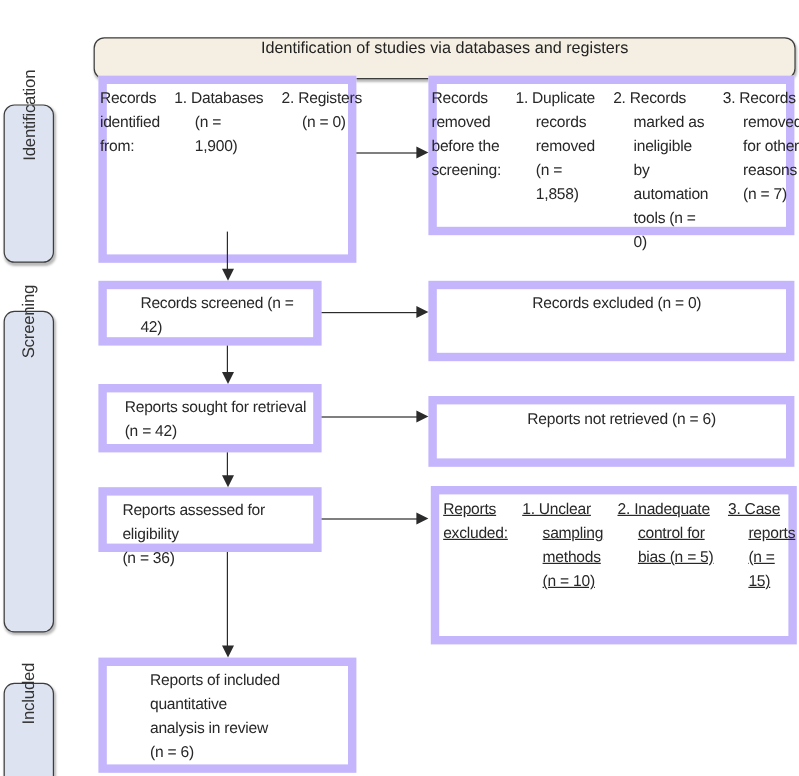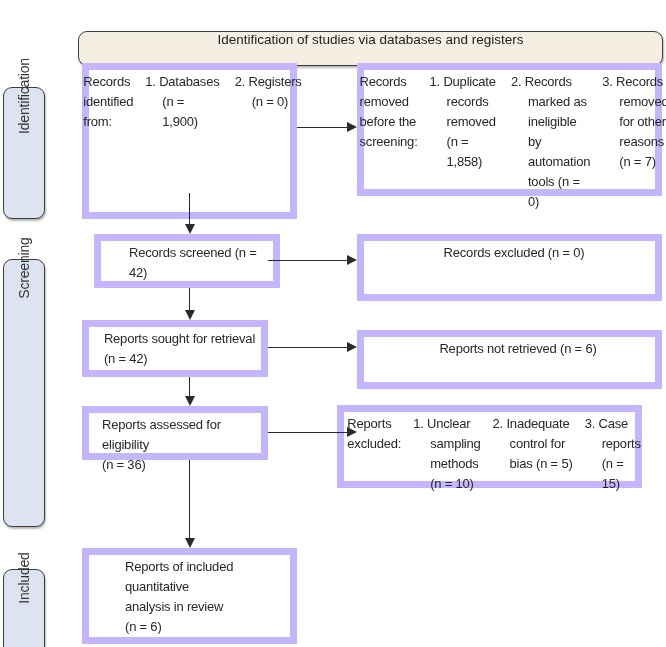--- a/index.html
+++ b/index.html
@@ -28,26 +28,26 @@
     position:absolute; box-sizing:border-box; background:#ffffff;
     border:7px solid #c4b5fd;
     display:flex; justify-content:center;
     padding:2px 4px 2px 13px;
     font-size:13px; line-height:20px; letter-spacing:-0.2px;
     white-space:pre-line;
   }
   .li { padding-left:29px; text-indent:-17px; }
   #box-identified       { left:82px;  top:63px;  width:215px; height:156px; }
   #box-removed          { left:357px; top:63px;  width:305px; height:133px; }
-  #box-screened         { left:94px;  top:234px; width:186px; height:54px;padding-left:28px; }
+  #box-screened         { left:82px;  top:234px; width:186px; height:54px;padding-left:28px; }
   #box-records-excluded { left:357px; top:234px; width:305px; height:67px; }
   #box-sought           { left:82px;  top:320px; width:186px; height:57px; }
   #box-not-retrieved    { left:357px; top:330px; width:305px; height:59px;padding-left:21px; }
   #box-assessed         { left:82px;  top:406px; width:186px; height:54px; }
-  #box-reports-excluded { left:337px; top:405px; width:305px; height:83px; }
+  #box-reports-excluded { left:359px; top:405px; width:305px; height:132px;text-decoration:underline; }
   #box-included-reports { left:82px;  top:548px; width:215px; height:96px;padding-left:36px; }
   
   .hline { position:absolute; height:1px; background:#2b2b2b; }
   .vline { position:absolute; width:1px;  background:#2b2b2b; }
   .ah-r  { position:absolute; width:0; height:0;
            border-top:5px solid transparent; border-bottom:5px solid transparent;
            border-left:10px solid #2b2b2b; }
   .ah-d  { position:absolute; width:0; height:0;
            border-left:5px solid transparent; border-right:5px solid transparent;
            border-top:10px solid #2b2b2b; }

